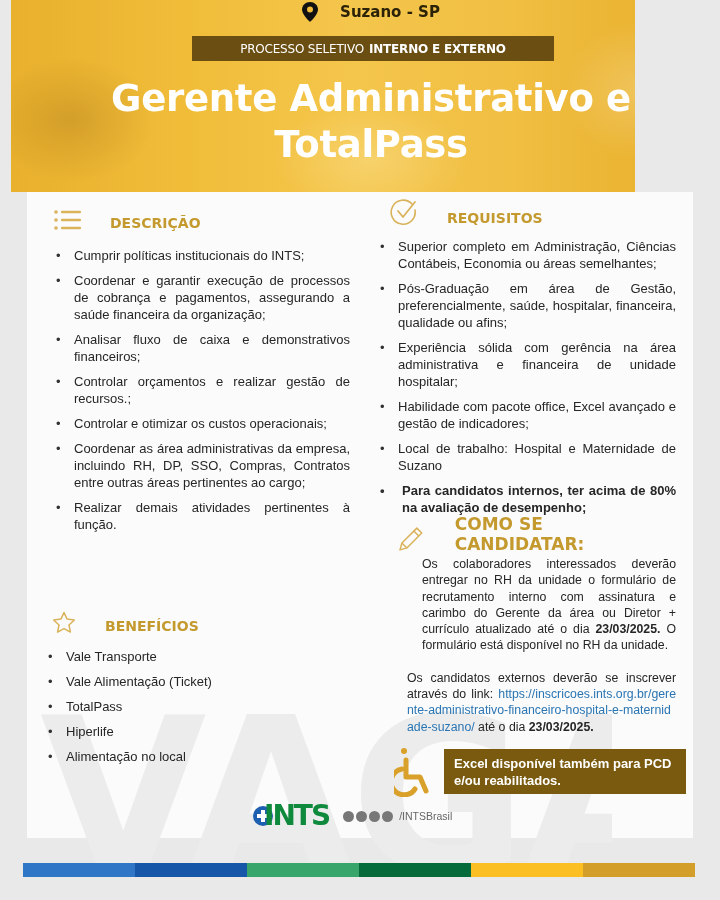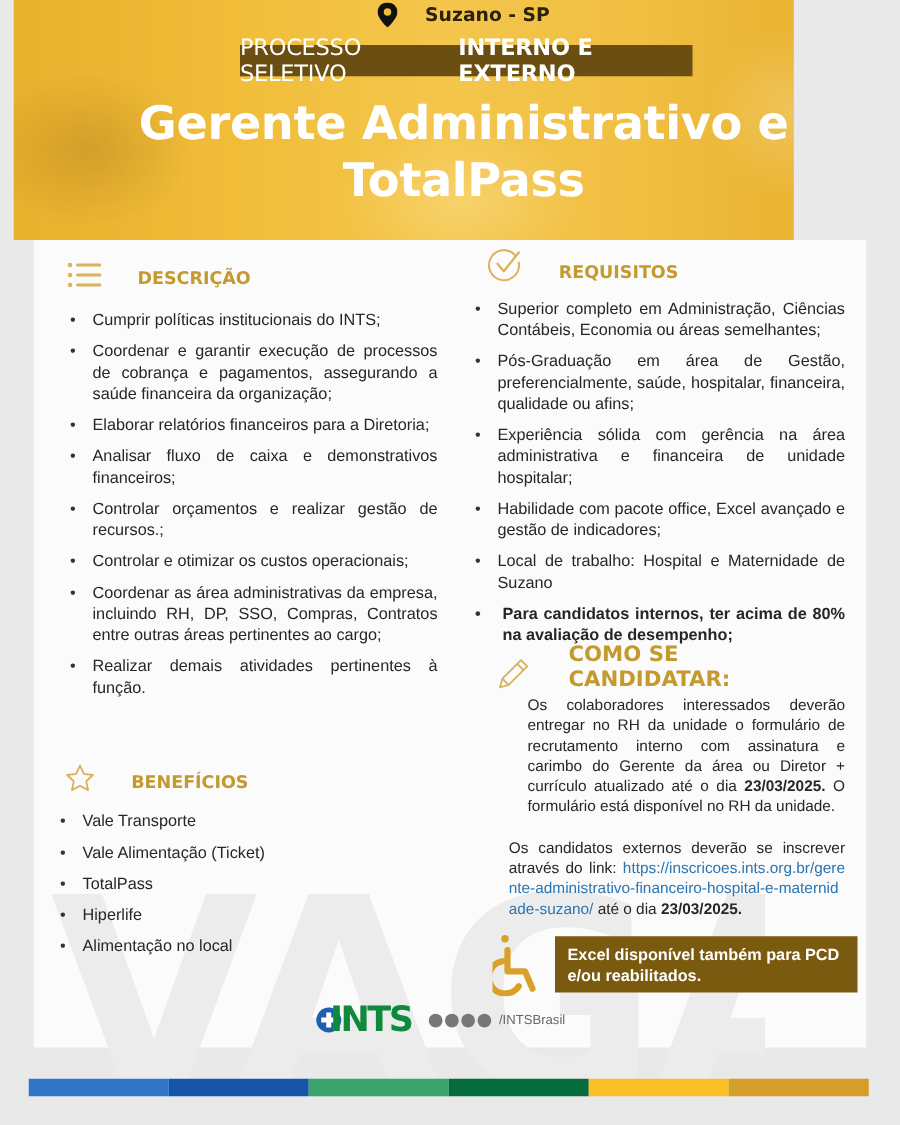--- a/index.html
+++ b/index.html
@@ -9,21 +9,21 @@
   background:
    radial-gradient(ellipse 120px 90px at 60px 120px, rgba(150,100,20,.35), transparent 70%),
    radial-gradient(ellipse 110px 100px at 630px 90px, rgba(255,255,255,.25), transparent 70%),
    radial-gradient(ellipse 140px 80px at 360px 160px, rgba(255,240,190,.35), transparent 70%),
    linear-gradient(90deg,#e5ac2a 0%,#f0bc3a 30%,#f3c650 55%,#efbd44 80%,#e8b030 100%);}
 .hero::after{content:"";position:absolute;inset:0;background:rgba(250,200,60,.18)}
 .loc{position:absolute;top:2px;left:0;width:720px;display:flex;justify-content:center;align-items:center;gap:22px;z-index:2}
 .loc .pin{width:16px;height:20px}
 .loc span{font-family:"DejaVu Sans",sans-serif;font-weight:bold;font-size:15px;color:#2b2208}
 .badge{position:absolute;z-index:2;left:181px;top:36px;width:362px;height:25px;background:#6a4e12;color:#fff;
-  display:flex;align-items:center;justify-content:center;font-family:"DejaVu Sans",sans-serif;font-size:18px;letter-spacing:-.2px}
+  display:flex;align-items:center;justify-content:center;font-family:"DejaVu Sans",sans-serif;font-size:12px;letter-spacing:-.2px}
 .badge b{margin-left:5px}
 .title{position:absolute;z-index:2;top:76px;left:0;width:720px;text-align:center;color:#fff;
   font-family:"DejaVu Sans",sans-serif;font-weight:bold;font-size:37px;line-height:46px;letter-spacing:-.3px}
 .card{position:absolute;left:27px;top:192px;width:666px;height:646px;background:#fbfbfb}
 .watermark{position:absolute;left:0;top:690px;width:612px;height:210px;overflow:hidden;pointer-events:none}
 .watermark span{position:absolute;left:40px;top:0;font-family:"DejaVu Sans",sans-serif;font-weight:bold;font-size:215px;color:#ececec;letter-spacing:-4px;line-height:215px}
 .col{position:absolute}
 .sec-head{display:flex;align-items:flex-end;gap:29px}
 .sec-head .lbl{font-family:"DejaVu Sans",sans-serif;font-weight:bold;color:#c49a2e;font-size:14px}
 ul.items{list-style:none}
@@ -79,21 +79,20 @@
       <rect x="7" y="1.8" width="20" height="2.4" rx="1"></rect>
           <rect x="7" y="9.8" width="20" height="2.4" rx="1"></rect>
           <rect x="7" y="17.8" width="20" height="2.4" rx="1"></rect>
         </g>
     </svg>
     <span class="lbl">DESCRIÇÃO</span>
   </div>
   <ul class="items desc">
     <li>Cumprir políticas institucionais do INTS;</li>
     <li>Coordenar e garantir execução de processos de cobrança e pagamentos, assegurando a saúde financeira da organização;</li>
-    <li>Elaborar relatórios financeiros para a Diretoria;</li>
     <li>Analisar fluxo de caixa e demonstrativos financeiros;</li>
     <li>Controlar orçamentos e realizar gestão de recursos.;</li>
     <li>Controlar e otimizar os custos operacionais;</li>
     <li>Coordenar as área administrativas da empresa, incluindo RH, DP, SSO, Compras, Contratos entre outras áreas pertinentes ao cargo;</li>
     <li>Realizar demais atividades pertinentes à função.</li>
   </ul>
 </div>
 
 <div class="col" style="left:46px;top:611px;width:300px">
   <div class="sec-head" style="margin-bottom:14px;margin-left:6px">

